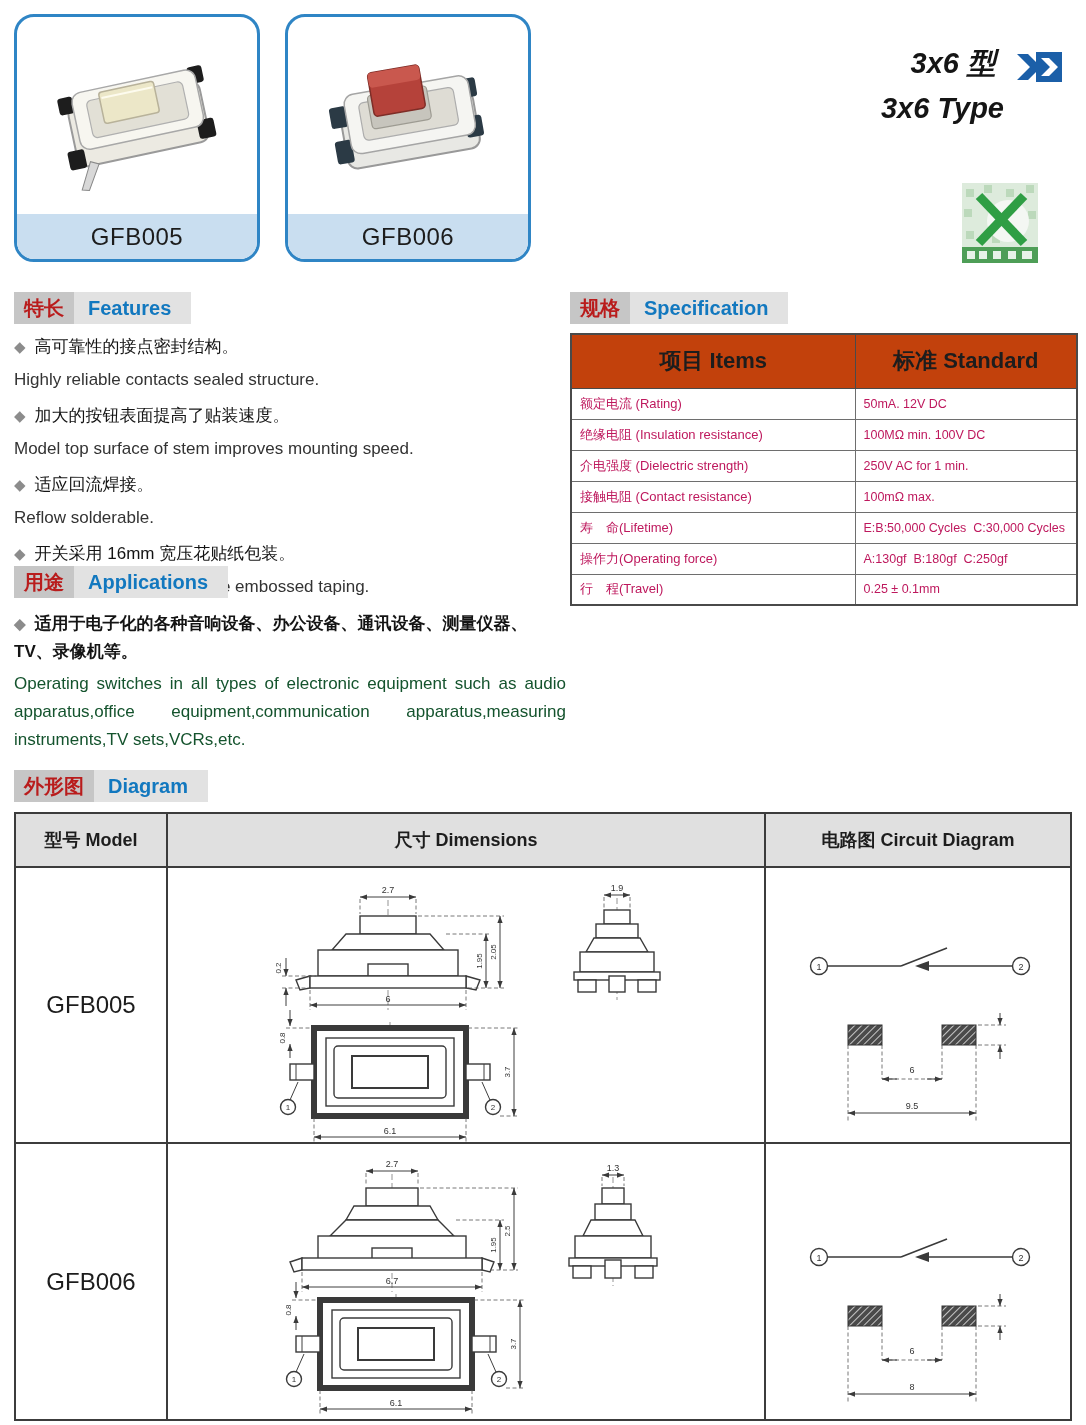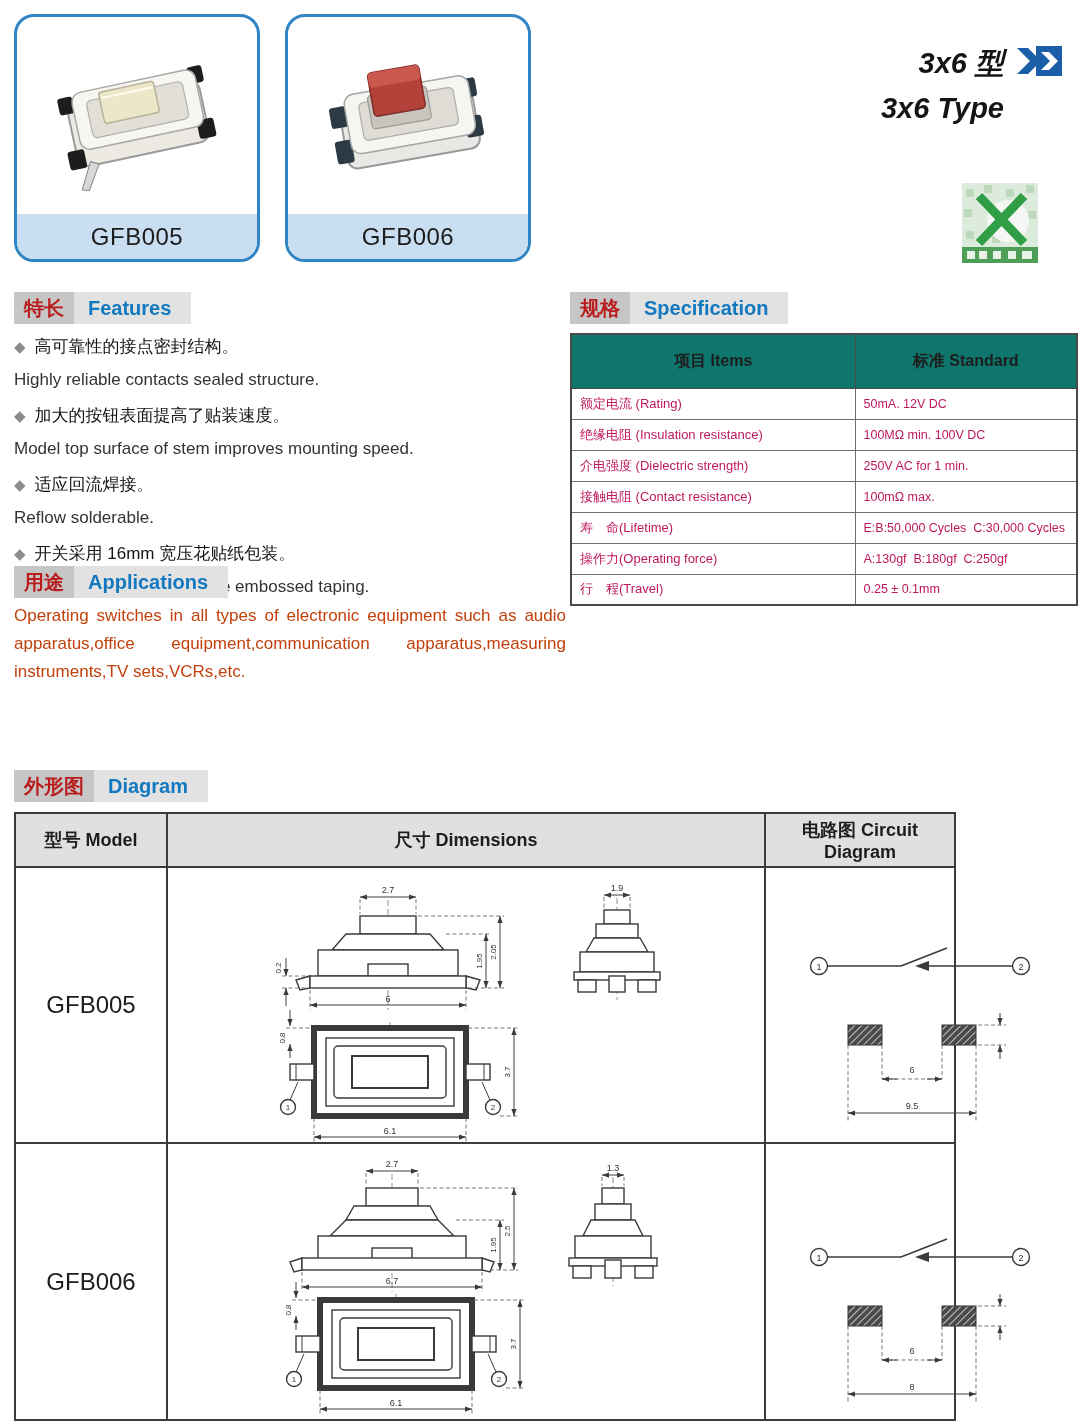--- a/index.html
+++ b/index.html
@@ -7,51 +7,51 @@
   body{width:1086px;height:1425px;position:relative;font-family:"Liberation Sans",sans-serif;color:#222}
   .page{position:absolute;inset:0;overflow:hidden;background:#fff}
 
   
   .product-card{position:absolute;top:14px;width:246px;height:248px;border:3px solid #2f85c5;border-radius:20px;background:#fff;overflow:hidden;display:flex;flex-direction:column}
   .card-photo{flex:1;display:flex;align-items:center;justify-content:center}
   .card-label{height:45px;background:#c9def0;display:flex;align-items:center;justify-content:center;font-size:24px;color:#1c1c1c;letter-spacing:.5px}
 
   
   .type-block{position:absolute;top:44px;right:24px;display:flex;flex-direction:column;align-items:flex-end}
-  .type-row{display:flex;align-items:flex-start;gap:12px}
+  .type-row{display:flex;align-items:flex-end;gap:20px}
   .type-cn,.type-en{font-size:29px;font-weight:bold;font-style:italic;color:#151515}
   .type-en{margin-top:8px;margin-right:58px}
   .cert-logo{position:absolute;top:183px;right:48px}
 
   
   .sec-hdr{display:inline-flex;font-weight:bold;font-size:20px;line-height:30px}
   .sec-hdr .cn{background:#c6c6c6;color:#b91c1c;padding:1px 10px}
   .sec-hdr .en{background:#e2e2e2;color:#1278bf;padding:1px 20px 1px 14px}
 
   .features{position:absolute;left:14px;top:292px;width:552px}
   .feat-list{margin-top:8px}
   .line-cn{font-weight:normal;font-size:17px;color:#141414;margin-top:10px;line-height:26px}
   .line-en{font-size:17px;color:#333;margin-top:7px;line-height:26px}
   .bullet{color:#8c8c8c;font-size:15px;margin-right:9px}
 
   .applications{position:absolute;left:14px;top:566px;width:552px}
   .app-cn{font-weight:bold;font-size:17px;color:#141414;margin-top:12px;line-height:28px}
-  .app-en{font-size:17px;color:#c2410c;margin-top:4px;line-height:28px;text-align:justify}
+  .app-en{font-size:17px;color:#14532d;margin-top:4px;line-height:28px;text-align:justify}
 
   
   .specification{position:absolute;left:570px;top:292px;width:510px}
   .spec-table{border-collapse:collapse;width:508px;margin-top:9px;border:2px solid #4a4a4a}
-  .spec-table th{background:#0f766e;font-size:16px;font-weight:bold;height:54px;border:1px solid #4a4a4a;color:#1d1d1d}
+  .spec-table th{background:#c2410c;font-size:22px;font-weight:bold;height:54px;border:1px solid #4a4a4a;color:#1d1d1d}
   .spec-table td{font-size:13px;height:31px;padding:2px 8px;border:1px solid #6e6e6e;color:#be185d}
   .spec-table td.std{font-size:12.5px}
   .col-item{width:284px}
 
   
   .diagram-hdr{position:absolute;left:14px;top:770px}
-  .diag-table{position:absolute;left:14px;top:812px;width:942px;border-collapse:collapse;table-layout:fixed;border:2px solid #3c3c3c}
+  .diag-table{position:absolute;left:14px;top:812px;width:1058px;border-collapse:collapse;table-layout:fixed;border:2px solid #3c3c3c}
   .diag-table th{background:#e0e0e0;font-size:18px;font-weight:bold;height:54px;border:2px solid #3c3c3c;color:#1d1d1d}
   .diag-table td{border:2px solid #3c3c3c;padding:0;vertical-align:top}
   .model-cell{font-size:24px;text-align:center;vertical-align:middle!important;color:#1c1c1c}
   .cellwrap{position:relative;width:100%;height:100%}
   .dwg{position:absolute}
 
   
   svg text{font-family:"Liberation Sans",sans-serif}
   .dtx{font-size:9px;fill:#333}
   .dtx8{font-size:8px;fill:#333}
@@ -169,20 +169,21 @@
       <div class="line-cn"><span class="bullet">◆</span><span>开关采用 16mm 宽压花贴纸包装。</span></div>
       <div class="line-en">Packaged with a 16mm wide embossed taping.</div>
     </div>
   </div>
 
   <div class="applications">
     <div class="sec-hdr">
       <span class="cn">用途</span>
       <span class="en">Applications</span>
     </div>
+    <div class="app-cn"><span class="bullet">◆</span><span>适用于电子化的各种音响设备、办公设备、通讯设备、测量仪器、TV、录像机等。</span></div>
     <div class="app-en">Operating switches in all types of electronic equipment such as audio apparatus,office equipment,communication apparatus,measuring instruments,TV sets,VCRs,etc.</div>
   </div>
 
   <div class="specification">
     <div class="sec-hdr">
       <span class="cn">规格</span>
       <span class="en">Specification</span>
     </div>
     <table class="spec-table">
       <tbody>

